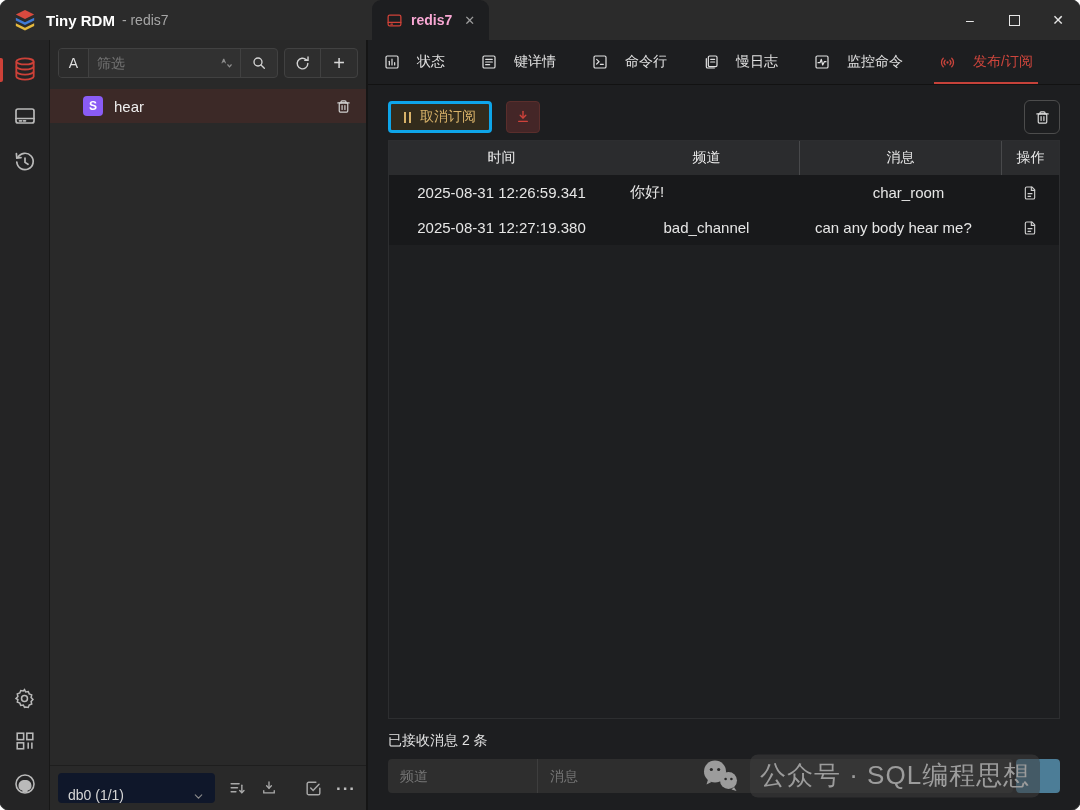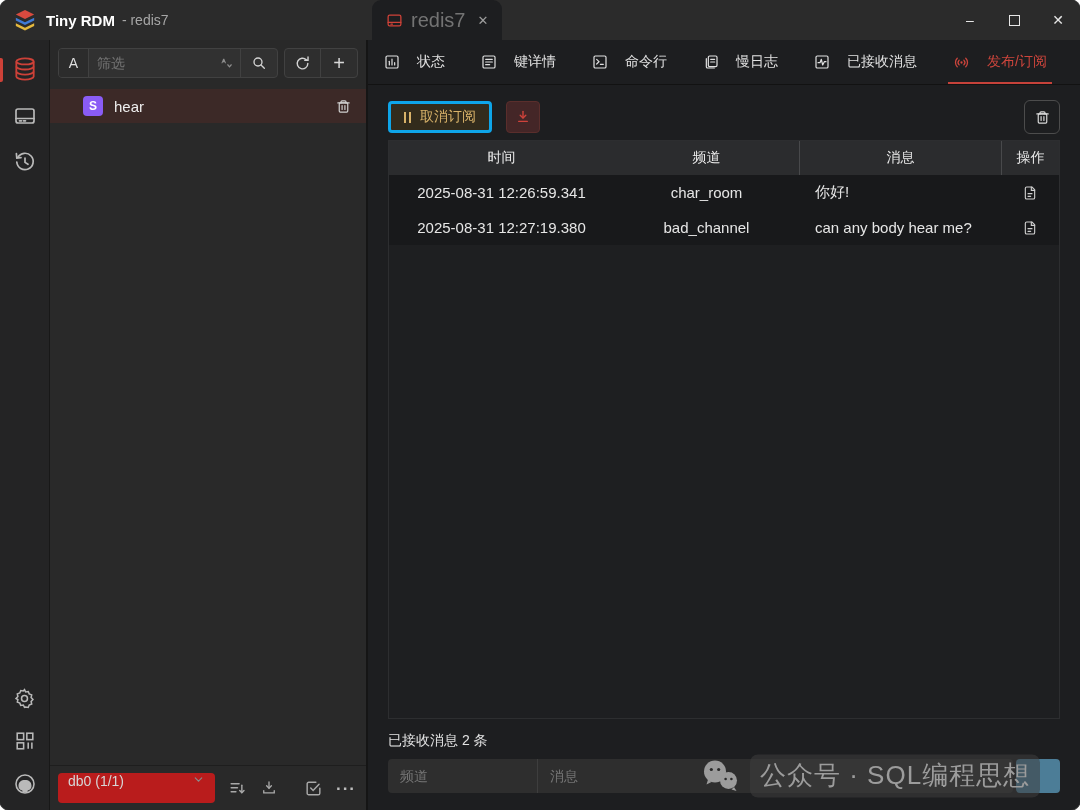--- a/index.html
+++ b/index.html
@@ -13,21 +13,21 @@
 
   
   .titlebar { height:40px; background:#2b2b2b; display:flex; align-items:center; flex-shrink:0; position:relative; }
   .app-logo { margin-left:14px; display:flex; }
   .app-title { color:#ffffff; font-weight:bold; font-size:15px; margin-left:10px; }
   .app-subtitle { color:#a6a6a6; font-size:14px; margin-left:7px; }
   .doc-tab {
     position:absolute; left:372px; top:0; height:40px; background:#1d1e20;
     border-radius:9px 9px 0 0; display:flex; align-items:center; padding:0 14px; gap:8px;
   }
-  .doc-tab-label { color:#737373; font-weight:normal; font-size:20px; }
+  .doc-tab-label { color:#f9a8d4; font-weight:bold; font-size:14px; }
   .doc-tab-close { color:#9d9d9d; font-size:13px; margin-left:4px; cursor:pointer; }
   .win-controls { margin-left:auto; display:flex; height:100%; align-items:stretch; }
   .win-btn { width:44px; display:flex; align-items:center; justify-content:center; color:#e6e6e6; font-size:14px; }
   .max-glyph { width:11px; height:11px; border:1.3px solid #e6e6e6; display:inline-block; }
 
   
   .app-body { flex:1; display:flex; min-height:0; }
 
   
   .activity-bar {
@@ -54,21 +54,21 @@
   .btn-group .bg-btn:first-child { border-right:1px solid #414141; }
   .plus-glyph { font-size:20px; font-weight:400; line-height:1; color:#d8d8d8; }
 
   .tree { flex:1; overflow:hidden; padding-top:5px; }
   .tree-row { height:34px; display:flex; align-items:center; background:#3c2927; padding:0 14px 0 33px; cursor:pointer; }
   .badge-s { width:20px; height:20px; border-radius:4px; background:#8a5cf5; color:#fff; font-size:12px; font-weight:bold; display:flex; align-items:center; justify-content:center; flex-shrink:0; }
   .tree-label { margin-left:11px; color:#eeeeee; font-size:15px; }
   .tree-trash { margin-left:auto; color:#d0d0d0; display:flex; }
 
   .panel-bottom { height:45px; border-top:1px solid #1e1e1e; display:flex; align-items:center; padding:0 10px 0 8px; gap:13px; flex-shrink:0; }
-  .db-select { width:172px; height:30px; background:#b91c1c; border-radius:4px; display:flex; align-items:flex-start; padding:0 10px; cursor:pointer; }
+  .db-select { width:172px; height:30px; background:#0f172a; border-radius:4px; display:flex; align-items:flex-end; padding:0 10px; cursor:pointer; }
   .db-select-label { color:#d6d6d6; font-size:14px; }
   .db-chevron { margin-left:auto; color:#8a8a8a; display:flex; }
   .pb-ic { color:#a9a9a9; display:flex; }
   .pb-spacer { flex:1; }
   .more-glyph { color:#bdbdbd; font-size:17px; font-weight:bold; letter-spacing:1px; line-height:1; }
 
   
   .main { flex:1; display:flex; flex-direction:column; background:#1d1e20; min-width:0; }
   .tabs-row { height:45px; display:flex; align-items:center; padding:0 16px; gap:36px; border-bottom:1px solid #121212; flex-shrink:0; }
   .tab { display:flex; align-items:center; gap:17px; color:#e1e1e1; font-size:14px; height:100%; position:relative; cursor:pointer; }
@@ -318,21 +318,21 @@
             <line x1="11.5" y1="8" x2="17.5" y2="8"></line>
               <line x1="11.5" y1="12" x2="17.5" y2="12"></line>
           </svg>
           <span>慢日志</span>
         </div>
         <div class="tab">
           <svg width="16" height="16" viewBox="0 0 24 24" fill="none" stroke="currentColor" stroke-width="1.8" stroke-linecap="round" stroke-linejoin="round">
             <rect x="3" y="3" width="18" height="18" rx="2"></rect>
             <polyline points="6 13 9 13 11 8 13 16.5 15.5 11.5 18 11.5"></polyline>
           </svg>
-          <span>已接收消息</span>
+          <span>监控命令</span>
         </div>
         <div class="tab active">
           <svg width="17" height="17" viewBox="0 0 24 24" fill="none" stroke="currentColor" stroke-width="1.8" stroke-linecap="round">
             <circle cx="12" cy="12" r="1.6" fill="currentColor" stroke="none"></circle>
             <path d="M8.7 8.7a4.7 4.7 0 0 0 0 6.6"></path>
               <path d="M15.3 8.7a4.7 4.7 0 0 1 0 6.6"></path>
             <path d="M6 6a8.5 8.5 0 0 0 0 12"></path>
               <path d="M18 6a8.5 8.5 0 0 1 0 12"></path>
           </svg>
           <span>发布/订阅</span>
@@ -368,22 +368,22 @@
 
       <div class="table-wrap">
         <div class="thead">
           <div class="th col-time">时间</div>
           <div class="th col-ch">频道</div>
           <div class="th col-msg sep">消息</div>
           <div class="th col-op sep">操作</div>
         </div>
         <div class="trow">
           <div class="td col-time center">2025-08-31 12:26:59.341</div>
+          <div class="td col-msg">你好!</div>
           <div class="td col-ch center">char_room</div>
-          <div class="td col-msg">你好!</div>
           <div class="td col-op">
             <svg width="16" height="16" viewBox="0 0 24 24" fill="none" stroke="currentColor" stroke-width="1.7" stroke-linecap="round">
               <path d="M7 3h8l4 4v12a2 2 0 0 1-2 2H7a2 2 0 0 1-2-2V5a2 2 0 0 1 2-2z"></path>
               <polyline points="14 3 14 8 19 8"></polyline>
                 <line x1="9" y1="13" x2="15" y2="13"></line>
                 <line x1="9" y1="17" x2="13" y2="17"></line>
             </svg>
           </div>
         </div>
         <div class="trow">

